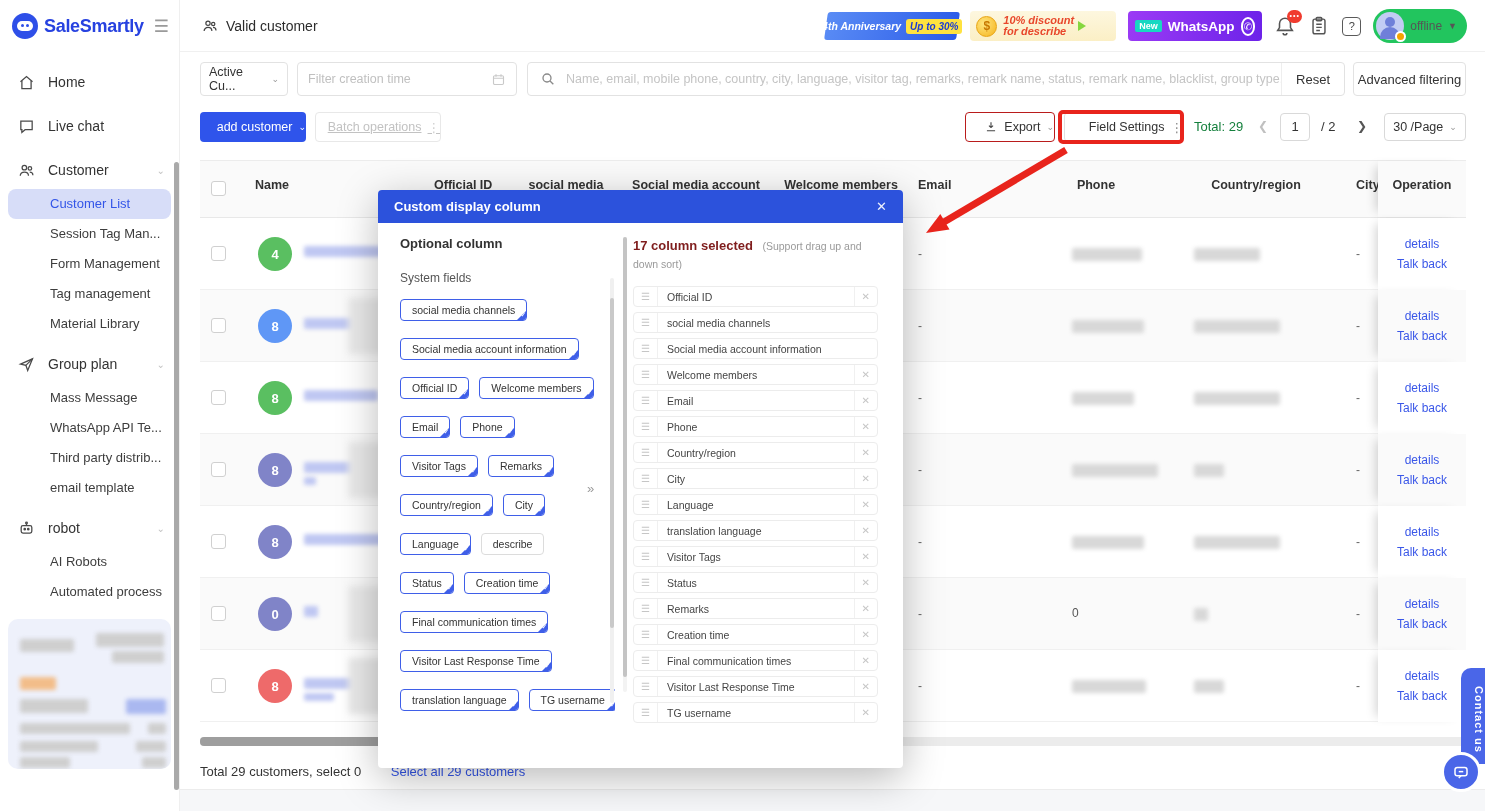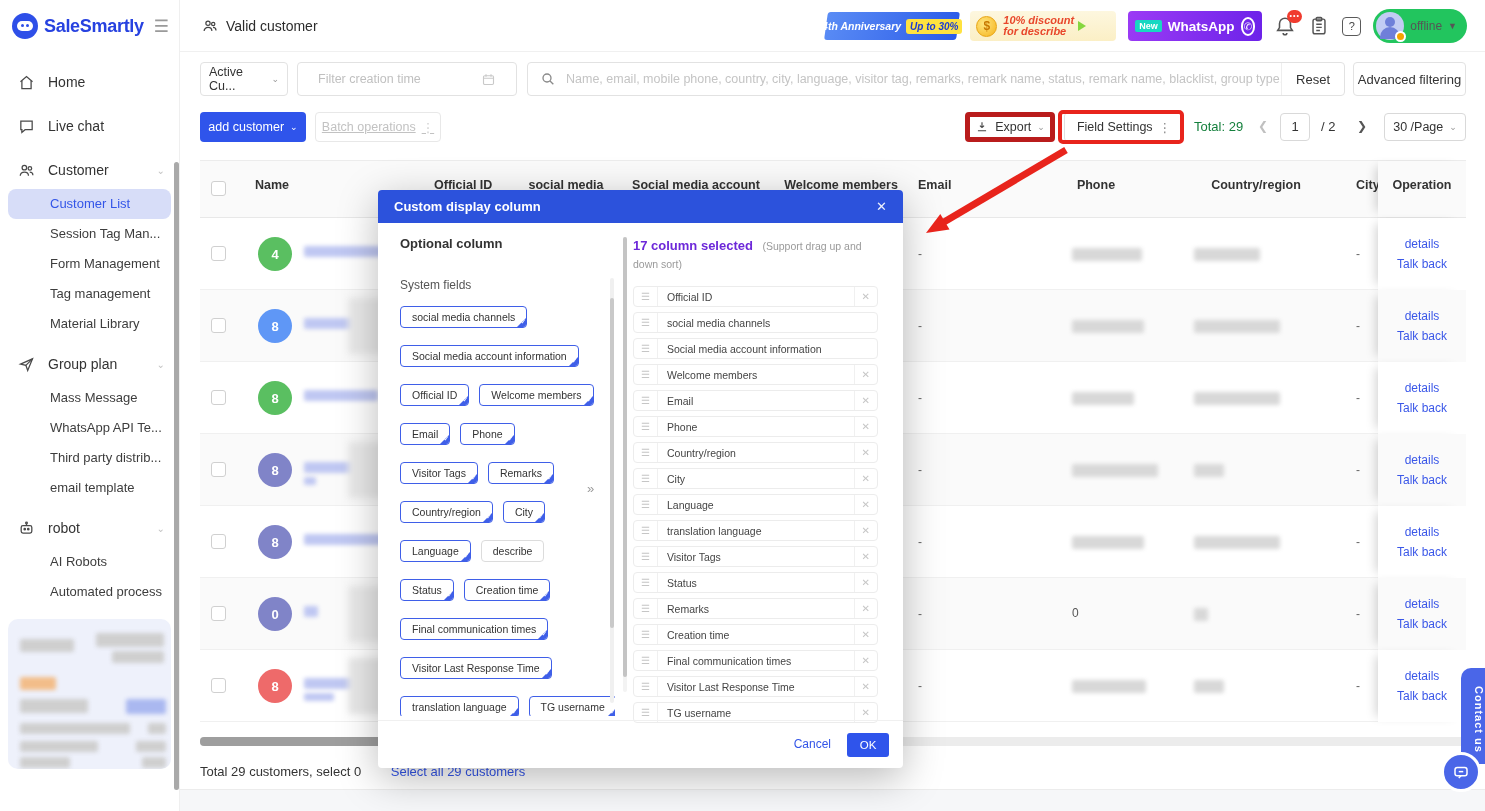--- a/index.html
+++ b/index.html
@@ -63,33 +63,33 @@
   .pav::before { content:""; position:absolute; left:9px; top:5px; width:10px; height:10px; border-radius:50%; background:#6f7fd9; }
   .pav::after { content:""; position:absolute; left:4px; top:15px; width:20px; height:12px; border-radius:10px 10px 0 0; background:#6f7fd9; }
   .pdot { position:absolute; right:-2px; bottom:-2px; width:11px; height:11px; border-radius:50%; background:#f5a300; border:2px solid #fff; z-index:2; }
   .pstatus { font-size:12px; color:#555; }
   .pcaret { font-size:9px; color:#555; }
 
   
   .filter-row { position:absolute; top:62px; left:0; width:100%; height:36px; }
   .fbox { position:absolute; height:34px; border:1px solid #e2e2e2; border-radius:4px; background:#fff; display:flex; align-items:center; font-size:12.5px; }
   .f-select { left:20px; width:88px; padding:0 8px; justify-content:space-between; color:#333; cursor:pointer; }
-  .f-date { left:117px; width:220px; padding:0 20px; color:#c0c0c0; justify-content:space-between; }
+  .f-date { left:117px; width:220px; padding:0 10px; color:#c0c0c0; justify-content:space-between; }
   .f-search { left:347px; width:818px; padding:0 0 0 12px; color:#c4c4c4; }
   .f-search .ph { flex:1; white-space:nowrap; overflow:hidden; margin-left:10px; }
   .f-reset { border-left:1px solid #eee; height:100%; display:flex; align-items:center; padding:0 14px; color:#333; cursor:pointer; font-size:13px; }
   .f-adv { left:1173px; width:113px; justify-content:center; color:#333; cursor:pointer; font-size:13px; }
   .caret { color:#999; font-size:9px; }
 
   
   .actions-row { position:absolute; top:112px; left:0; width:100%; height:30px; font-size:12.5px; }
-  .abtn { position:absolute; height:30px; border-radius:4px; display:flex; align-items:center; justify-content:center; gap:6px; cursor:pointer; }
+  .abtn { position:absolute; height:30px; border-radius:4px; display:flex; align-items:center; justify-content:flex-end; gap:6px; cursor:pointer; }
   .a-add { left:20px; width:106px; background:#2f54eb; color:#fff; }
   .a-batch { left:135px; width:126px; border:1px solid #e8e8e8; color:#c2c2c2; cursor:default;text-decoration:underline; }
-  .a-export { left:785px; width:90px; border:5px solid #b91c1c; color:#333; }
+  .a-export { left:785px; width:90px; border:1px solid #b91c1c; color:#333; }
   .a-export svg { width:14px; height:14px; }
   .a-fields { left:884px; width:120px; border:1px solid #e0e0e0; color:#333; background:#fff; }
   .kebab { color:#8a8a8a; letter-spacing:0; }
   .pg-total { position:absolute; left:1014px; top:7px; font-size:13px; color:#15803d; }
   .pg-prev { position:absolute; left:1078px; top:7px; color:#c0c0c0; font-size:12px; cursor:pointer; }
   .pg-box { position:absolute; left:1100px; top:1px; width:30px; height:28px; border:1px solid #d9d9d9; border-radius:4px; text-align:center; line-height:26px; font-size:13px; color:#333; cursor:pointer; }
   .pg-of { position:absolute; left:1141px; top:7px; font-size:13px; color:#333; }
   .pg-next { position:absolute; left:1177px; top:7px; color:#555; font-size:12px; cursor:pointer; }
   .pg-size { position:absolute; left:1204px; top:1px; width:82px; height:28px; border:1px solid #d9d9d9; border-radius:4px; display:flex; align-items:center; justify-content:center; gap:6px; font-size:12.5px; color:#333; cursor:pointer; }
 
@@ -130,33 +130,33 @@
   .bstrip { position:absolute; left:0; top:789px; width:100%; height:22px; background:#f6f7f9; border-top:1px solid #ececec; }
 
   
   .modal { position:absolute; left:378px; top:190px; width:525px; height:578px; background:#fff; border-radius:4px; box-shadow:0 10px 40px rgba(0,0,0,0.28); z-index:40; }
   .m-head { height:33px; background:#2c52dc; border-radius:4px 4px 0 0; display:flex; align-items:center; padding:0 16px; }
   .m-title { color:#fff; font-weight:bold; font-size:13px; }
   .m-close { margin-left:auto; color:#fff; font-size:13px; cursor:pointer; opacity:.92; }
   .m-body { position:relative; height:497px; }
   .m-left { position:absolute; left:22px; top:13px; width:215px; height:480px; overflow:hidden; }
   .m-sec-title { font-size:13px; font-weight:bold; color:#333; }
-  .m-sub { font-size:12px; color:#555; margin-top:27px; }
+  .m-sub { font-size:12px; color:#555; margin-top:20px; }
   .chips { margin-top:14px; }
   .chip-row { margin-bottom:13px; white-space:nowrap; }
   .chip { position:relative; display:inline-block; border:1px solid #3f5fe8; border-radius:4px; background:#fff; color:#333; font-size:10.5px; line-height:14px; padding:3px 11px; margin-right:10px; text-align:center; cursor:pointer; overflow:hidden; }
   .chip::after { content:""; position:absolute; right:-1px; bottom:-1px; border-left:11px solid transparent; border-bottom:11px solid #3f5fe8; }
   .chip::before { content:"\2713"; position:absolute; right:0px; bottom:-2px; color:#fff; font-size:7px; z-index:1; }
   .chip.plain { border-color:#dcdcdc; }
   .chip.plain::after, .chip.plain::before { content:none; }
   .m-lscroll { position:absolute; left:232px; top:55px; width:4px; height:425px; background:#f0f0f0; border-radius:2px; }
   .m-lthumb { position:absolute; left:0; top:20px; width:4px; height:330px; background:#c9c9c9; border-radius:2px; }
   .m-divider { position:absolute; left:209px; top:258px; color:#9a9a9a; font-size:13px; cursor:pointer; }
   .m-right { position:absolute; left:255px; top:13px; width:245px; height:480px; }
-  .m-count { font-size:13px; font-weight:bold; color:#6d28d9; }
+  .m-count { font-size:13px; font-weight:bold; color:#7f1d1d; }
   .m-hint { font-size:10.5px; font-weight:normal; color:#9a9a9a; margin-left:5px; }
   .sel-list { margin-top:14px; }
   .sel-item { display:flex; align-items:center; height:21px; border:1px solid #ececec; border-radius:4px; background:#fff; margin-bottom:5px; font-size:10.5px; color:#444; }
   .sel-handle { color:#c6c6c6; font-size:10px; padding:0 7px; border-right:1px solid #f0f0f0; cursor:grab; line-height:19px; }
   .sel-label { flex:1; padding-left:9px; white-space:nowrap; overflow:hidden; }
   .sel-x { color:#c6c6c6; font-size:10px; padding:0 7px; border-left:1px solid #f0f0f0; cursor:pointer; line-height:19px; }
   .m-rscroll { position:absolute; left:245px; top:14px; width:4px; height:455px; background:#f3f3f3; border-radius:2px; }
   .m-rthumb { position:absolute; left:0; top:0; width:4px; height:440px; background:#c4c4c4; border-radius:2px; }
   .m-foot { position:absolute; left:0; bottom:0; width:100%; height:48px; border-top:1px solid #f0f0f0; }
   .m-cancel { position:absolute; right:72px; top:16px; color:#3355e8; font-size:12px; cursor:pointer; }
@@ -689,24 +689,20 @@
               <span class="sel-handle">☰</span>
               <span class="sel-label">TG username</span>
               <span class="sel-x">✕</span>
             </div>
           </div>
       </div>
       <div class="m-rscroll">
           <div class="m-rthumb"></div>
         </div>
     </div>
-    <div class="m-foot">
-      <span class="m-cancel">Cancel</span>
-      <span class="m-ok">OK</span>
-    </div>
   </div>
 
   <div class="anno-box"></div>
   <svg class="anno-arrow" viewBox="0 0 200 105">
     <line x1="166" y1="8" x2="44" y2="80" stroke="#e8241c" stroke-width="7"></line>
     <polygon points="26,91 40.3,72.1 49.5,87.5" fill="#e8241c"></polygon>
   </svg>
 
   <div class="contact-tab">Contact us</div>
   <div class="contact-bubble">

